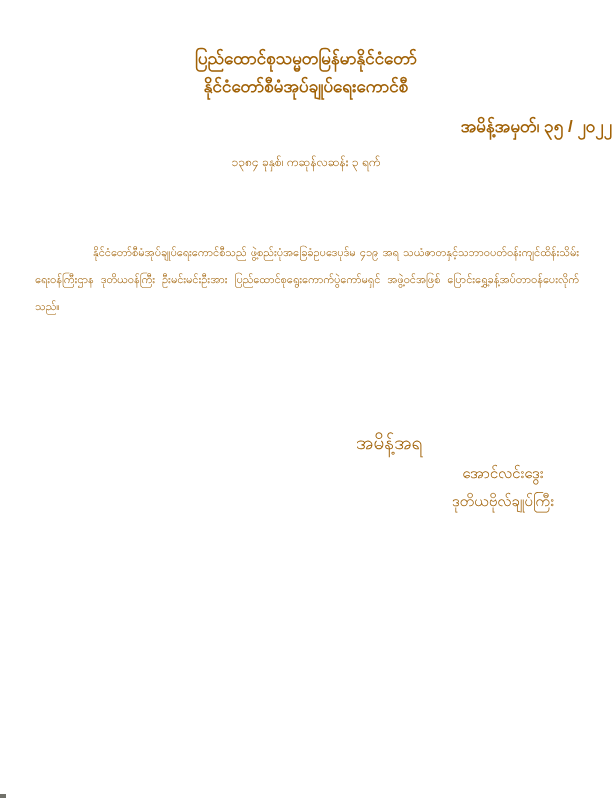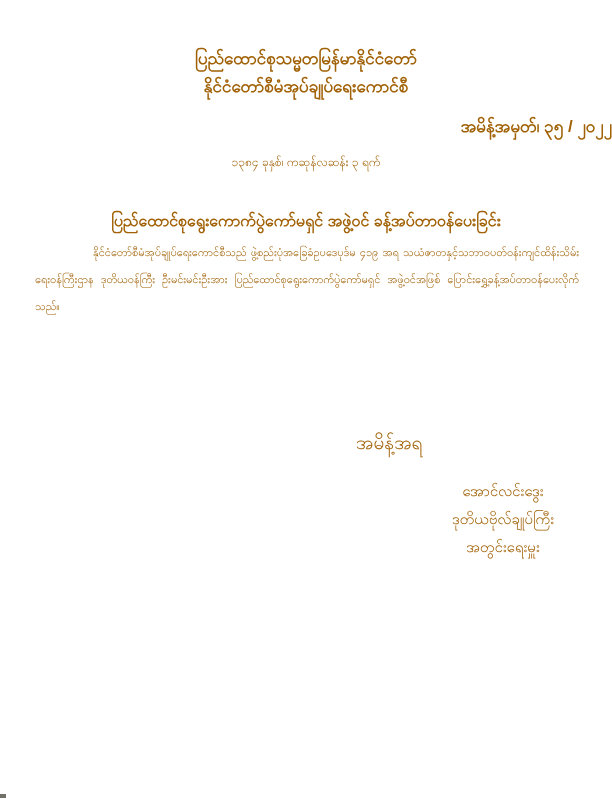--- a/index.html
+++ b/index.html
@@ -54,21 +54,20 @@
   }
 
   .signature-block {
     position: absolute;
     top: 459px;
     left: 437px;
     width: 132px;
     text-align: center;
     font-size: 15px;
     line-height: 28px;
-    margin-top: 18px;
   }
   .signature-block > div { white-space: nowrap; }
 
   .corner-speck {
     position: absolute;
     left: 0px;
     bottom: 1px;
     width: 6px;
     height: 4px;
     background: #4d4d45;
@@ -82,27 +81,25 @@
 
   <div class="line bold title-country">ပြည်ထောင်စုသမ္မတမြန်မာနိုင်ငံတော်</div>
 
   <div class="line bold title-council">နိုင်ငံတော်စီမံအုပ်ချုပ်ရေးကောင်စီ</div>
 
   <div class="line bold order-number">အမိန့်အမှတ်၊ ၃၅ / ၂၀၂၂</div>
 
   <div class="line date-me">၁၃၈၄ ခုနှစ်၊ ကဆုန်လဆန်း ၃ ရက်</div>
 
 
-  <div class="line bold subject">ပြည်ထောင်စုရွေးကောက်ပွဲကော်မရှင် အဖွဲ့ဝင် ခန့်အပ်တာဝန်ပေးခြင်း</div>
 
   <p class="body-paragraph">နိုင်ငံတော်စီမံအုပ်ချုပ်ရေးကောင်စီသည် ဖွဲ့စည်းပုံအခြေခံဥပဒေပုဒ်မ ၄၁၉ အရ သယံဇာတနှင့်သဘာဝပတ်ဝန်းကျင်ထိန်းသိမ်းရေးဝန်ကြီးဌာန ဒုတိယဝန်ကြီး ဦးမင်းမင်းဦးအား ပြည်ထောင်စုရွေးကောက်ပွဲကော်မရှင် အဖွဲ့ဝင်အဖြစ် ပြောင်းရွှေ့ခန့်အပ်တာဝန်ပေးလိုက်သည်။</p>
 
   <div class="by-order">အမိန့်အရ</div>
 
   <div class="signature-block">
     <div>အောင်လင်းဒွေး</div>
     <div>ဒုတိယဗိုလ်ချုပ်ကြီး</div>
-    <div>အတွင်းရေးမှူး</div>
   </div>
 
   <div class="corner-speck"></div>
 
 </div>
 
 </body></html>

